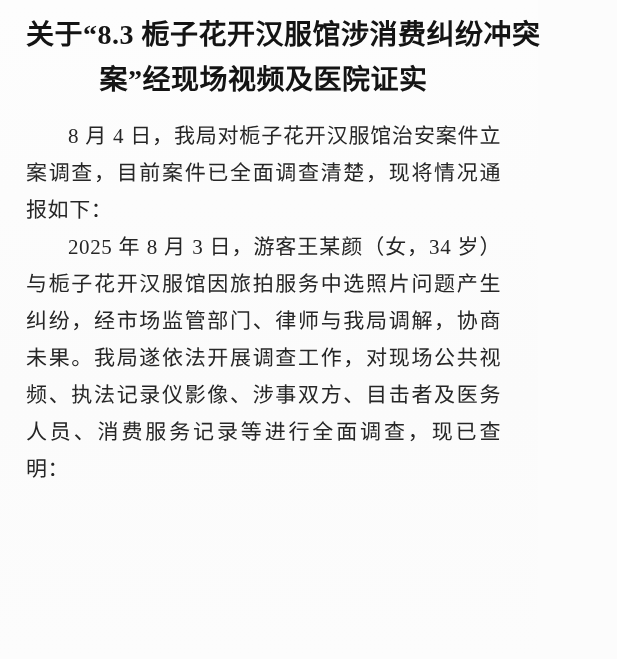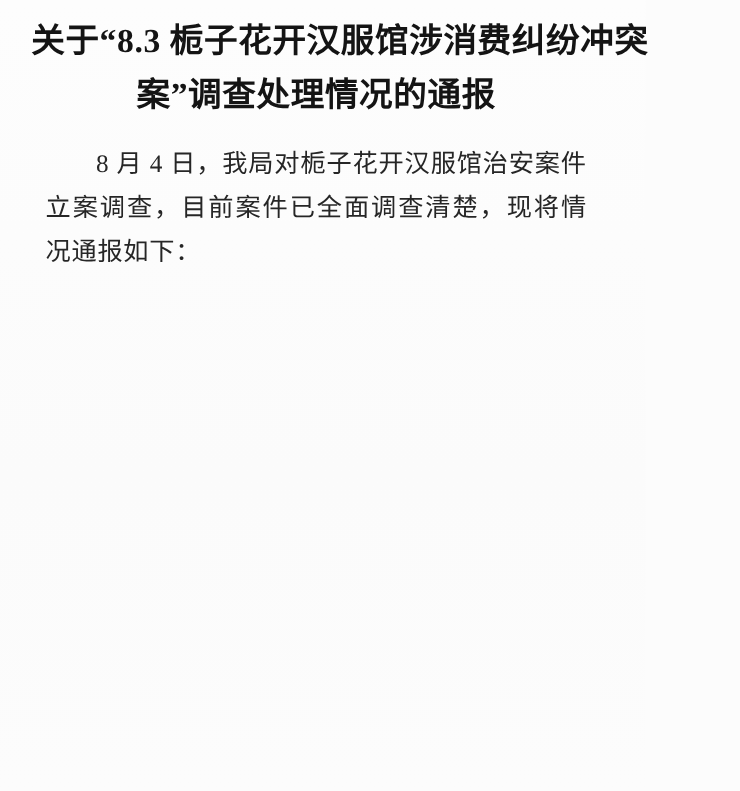--- a/index.html
+++ b/index.html
@@ -27,35 +27,36 @@
     font-weight: bold;
     line-height: 45px;
     color: var(--title, #141414);
     letter-spacing: 0.5px;
   }
   .title-line {
     display: block;
     white-space: nowrap;
   }
   .para {
-    margin: 12px;
+    margin: 0;
     font-size: 21px;
     line-height: 37px;
     color: var(--text, #262626);
     text-align: justify;
     text-indent: 2em;
     letter-spacing: 0.6px;
     word-break: break-all;
   }
 </style>
 </head>
 <body>
 
 <div class="page">
   <h1 class="title">
     <span class="title-line">关于“8.3 栀子花开汉服馆涉消费纠纷冲突</span>
-    <span class="title-line">案”调查处理情况的通报</span>
+    <span class="title-line">案”经现场视频及医院证实</span>
   </h1>
 
   <p class="para">8 月 4 日，我局对栀子花开汉服馆治安案件立案调查，目前案件已全面调查清楚，现将情况通报如下：</p>
 
+  <p class="para">2025 年 8 月 3 日，游客王某颜（女，34 岁）与栀子花开汉服馆因旅拍服务中选照片问题产生纠纷，经市场监管部门、律师与我局调解，协商未果。我局遂依法开展调查工作，对现场公共视频、执法记录仪影像、涉事双方、目击者及医务人员、消费服务记录等进行全面调查，现已查明：</p>
 
 </div>
 
 </body></html>

